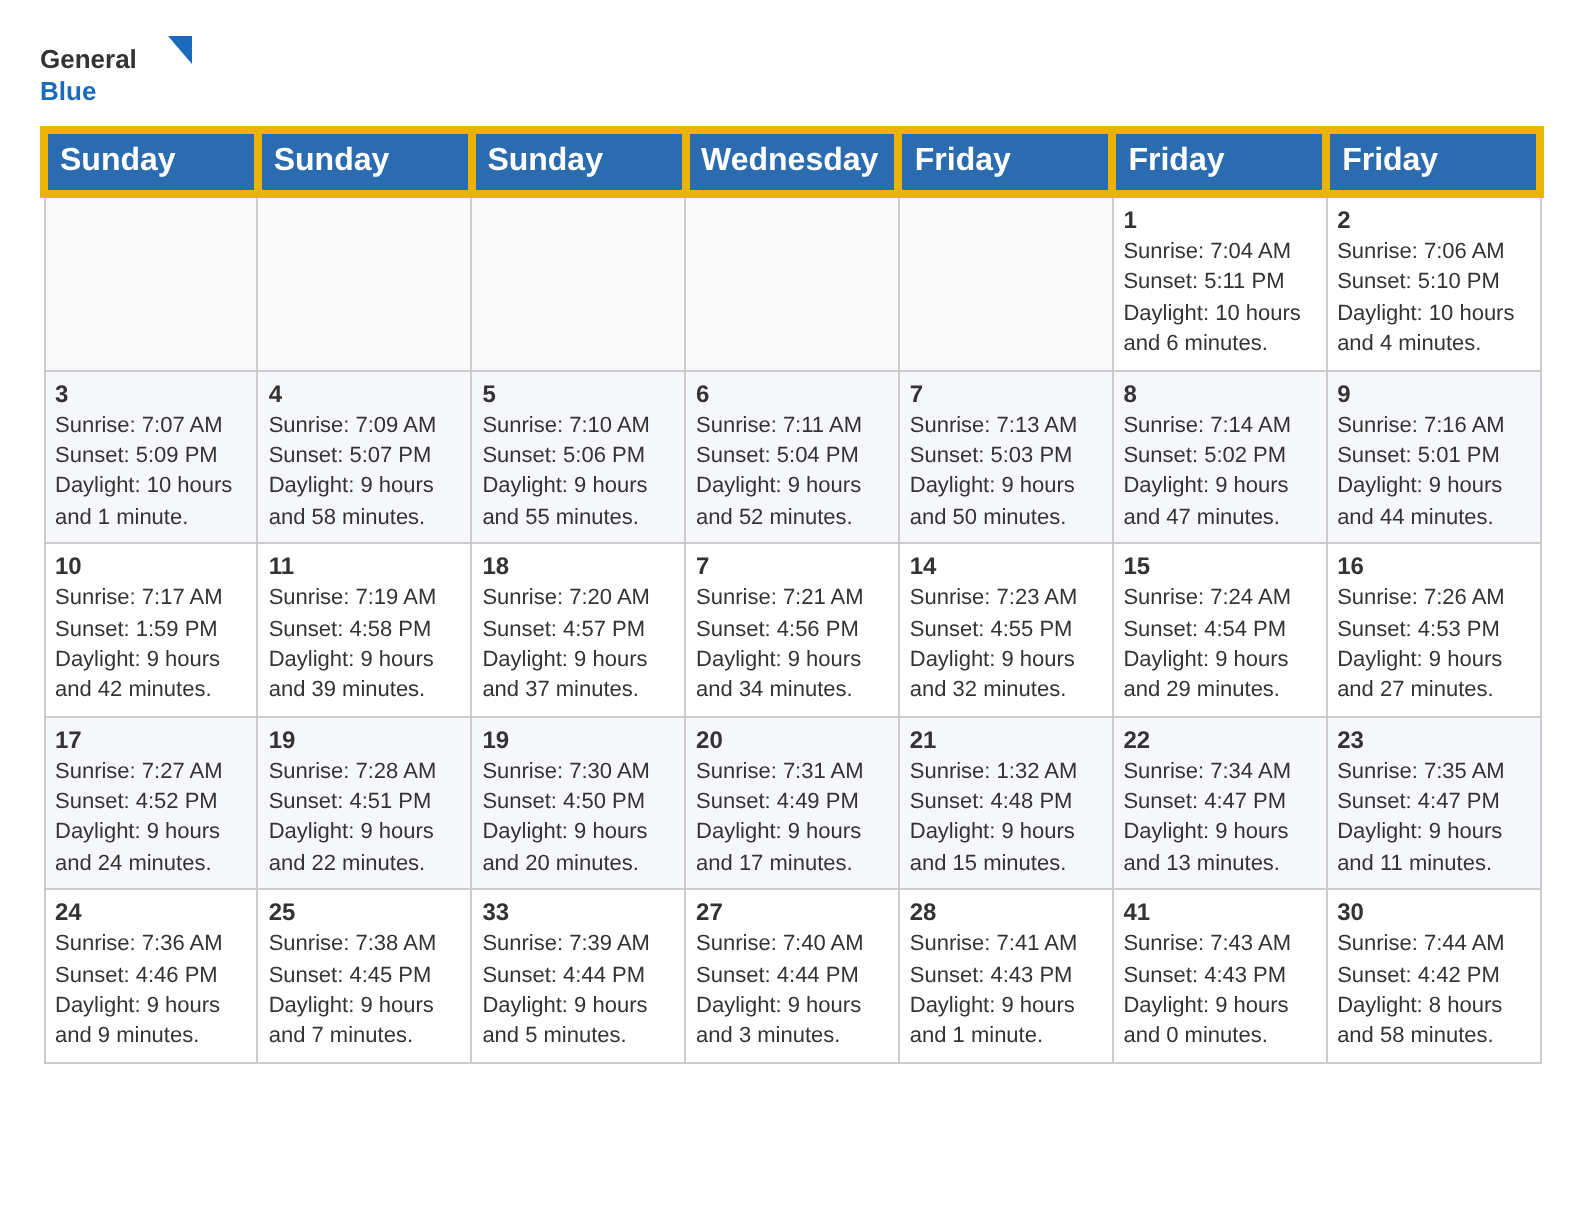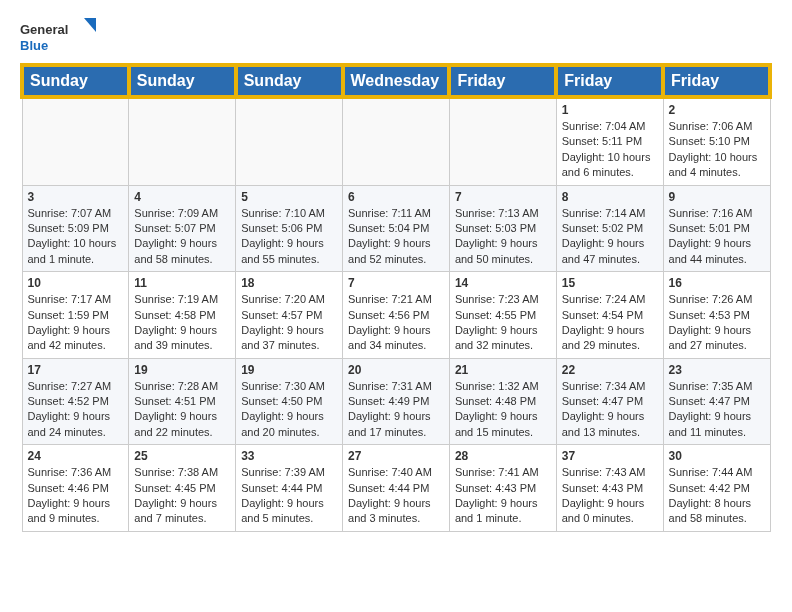--- a/index.html
+++ b/index.html
@@ -286,21 +286,21 @@
 Sunset: 4:44 PM
 Daylight: 9 hours and 3 minutes.</div>
           </td>
           <td>
             <span class="day-number">28</span>
             <div class="day-info">Sunrise: 7:41 AM
 Sunset: 4:43 PM
 Daylight: 9 hours and 1 minute.</div>
           </td>
           <td>
-            <span class="day-number">37</span>
+            <span class="day-number">41</span>
             <div class="day-info">Sunrise: 7:43 AM
 Sunset: 4:43 PM
 Daylight: 9 hours and 0 minutes.</div>
           </td>
           <td>
             <span class="day-number">30</span>
             <div class="day-info">Sunrise: 7:44 AM
 Sunset: 4:42 PM
 Daylight: 8 hours and 58 minutes.</div>
           </td>

